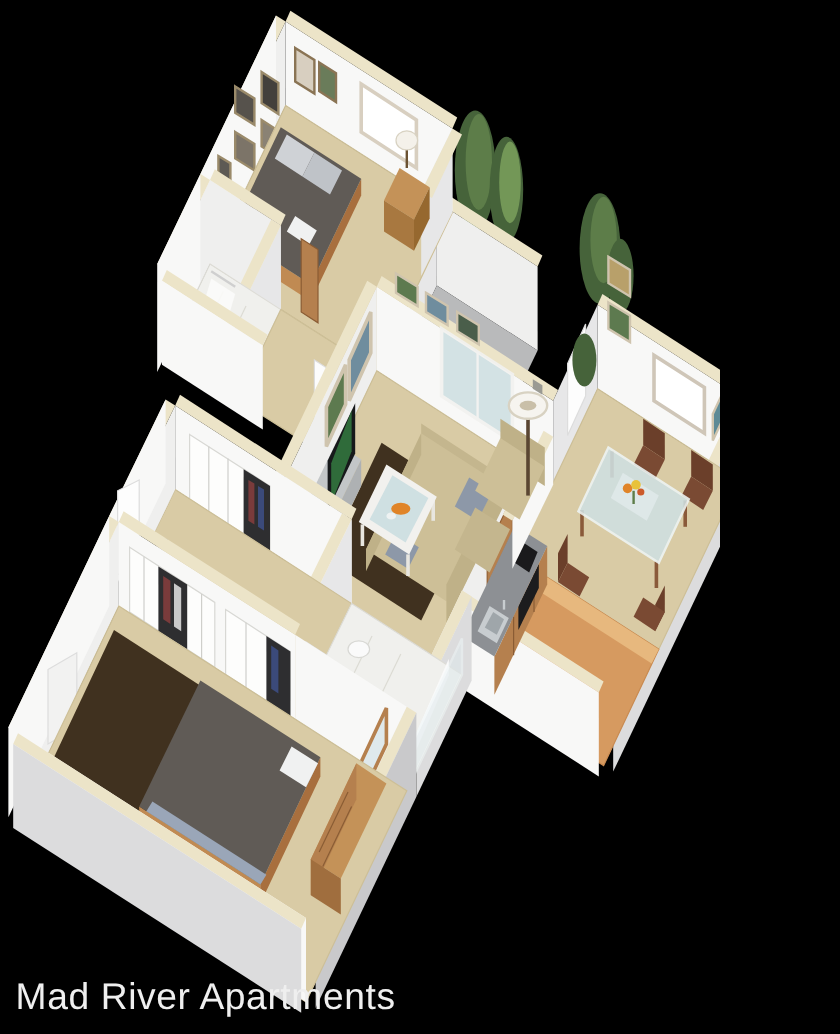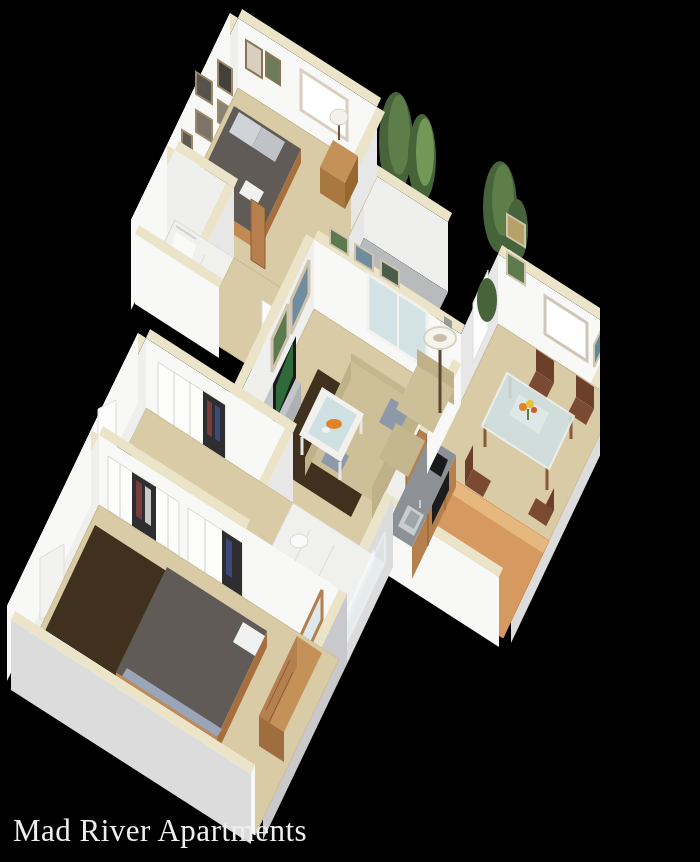--- a/index.html
+++ b/index.html
@@ -1,17 +1,17 @@
 <!DOCTYPE html>
 <html style="--background: #000000; --text: #efefef; --wall_light: #f8f8f7; --wall_mid: #efefee; --wall_shade: #e7e7e8; --wall_ext: #dcdcdd; --wall_ext_dark: #c9c9cb; --wall_cap: #ece4c8; --carpet: #d9cba5; --carpet_light: #e2d6b4; --tile: #f0f0ed; --wood_floor: #d69a60; --wood_light: #e7b87e; --cabinet_wood: #b5804e; --cabinet_dark: #a06e3e; --counter: #8d9094; --rug: #40311f; --bed_duvet: #605b56; --bed_frame: #c08a52; --pillow: #cfd2d6; --white_linen: #f0f1f1; --blanket: #9aa6b8; --sofa: #cdbf97; --sofa_shade: #bfb188; --sofa_dark: #c4b68e; --glass: #cfe0e2; --mirror: #dfe9ec; --tv_dark: #17191b; --tv_screen: #2f6b3a; --tree_dark: #46633a; --tree_light: #5d7d49; --tree_lighter: #739757; --art_green: #5d7a4f; --art_blue: #6f8d9e; --art_rust: #b0623a; --wood_chair: #7a4a33; --wood_chair_dark: #6b3f2a; --flower_orange: #e08428; --flower_yellow: #e8c23a; --closet_gap: #2e2e30; --oven: #1c1c1e; --sink: #c8cdd0; --arrow: #0a0a0a;"><head>
 <meta charset="utf-8">
 <style>
   html,body{margin:0;padding:0;background:#000;}
   #stage{position:relative;width:600px;height:862px;background:var(--background,#000);overflow:hidden;
-         font-family:Liberation Serif, serif;text-align:center;}
+         font-family:Liberation Sans, sans-serif;text-align:center;}
   #plan-svg{position:absolute;left:0;top:0;}
   #caption{position:absolute;left:13px;top:813px;font-size:31px;font-weight:400;
            color:var(--text,#efefef);letter-spacing:.5px;white-space:nowrap;}
   polygon,rect,ellipse,path,line{shape-rendering:geometricPrecision;}
 </style>
 </head>
 <body>
 
 <div id="stage">
 <svg id="plan-svg" width="700" height="862" viewBox="0 0 700 862">

